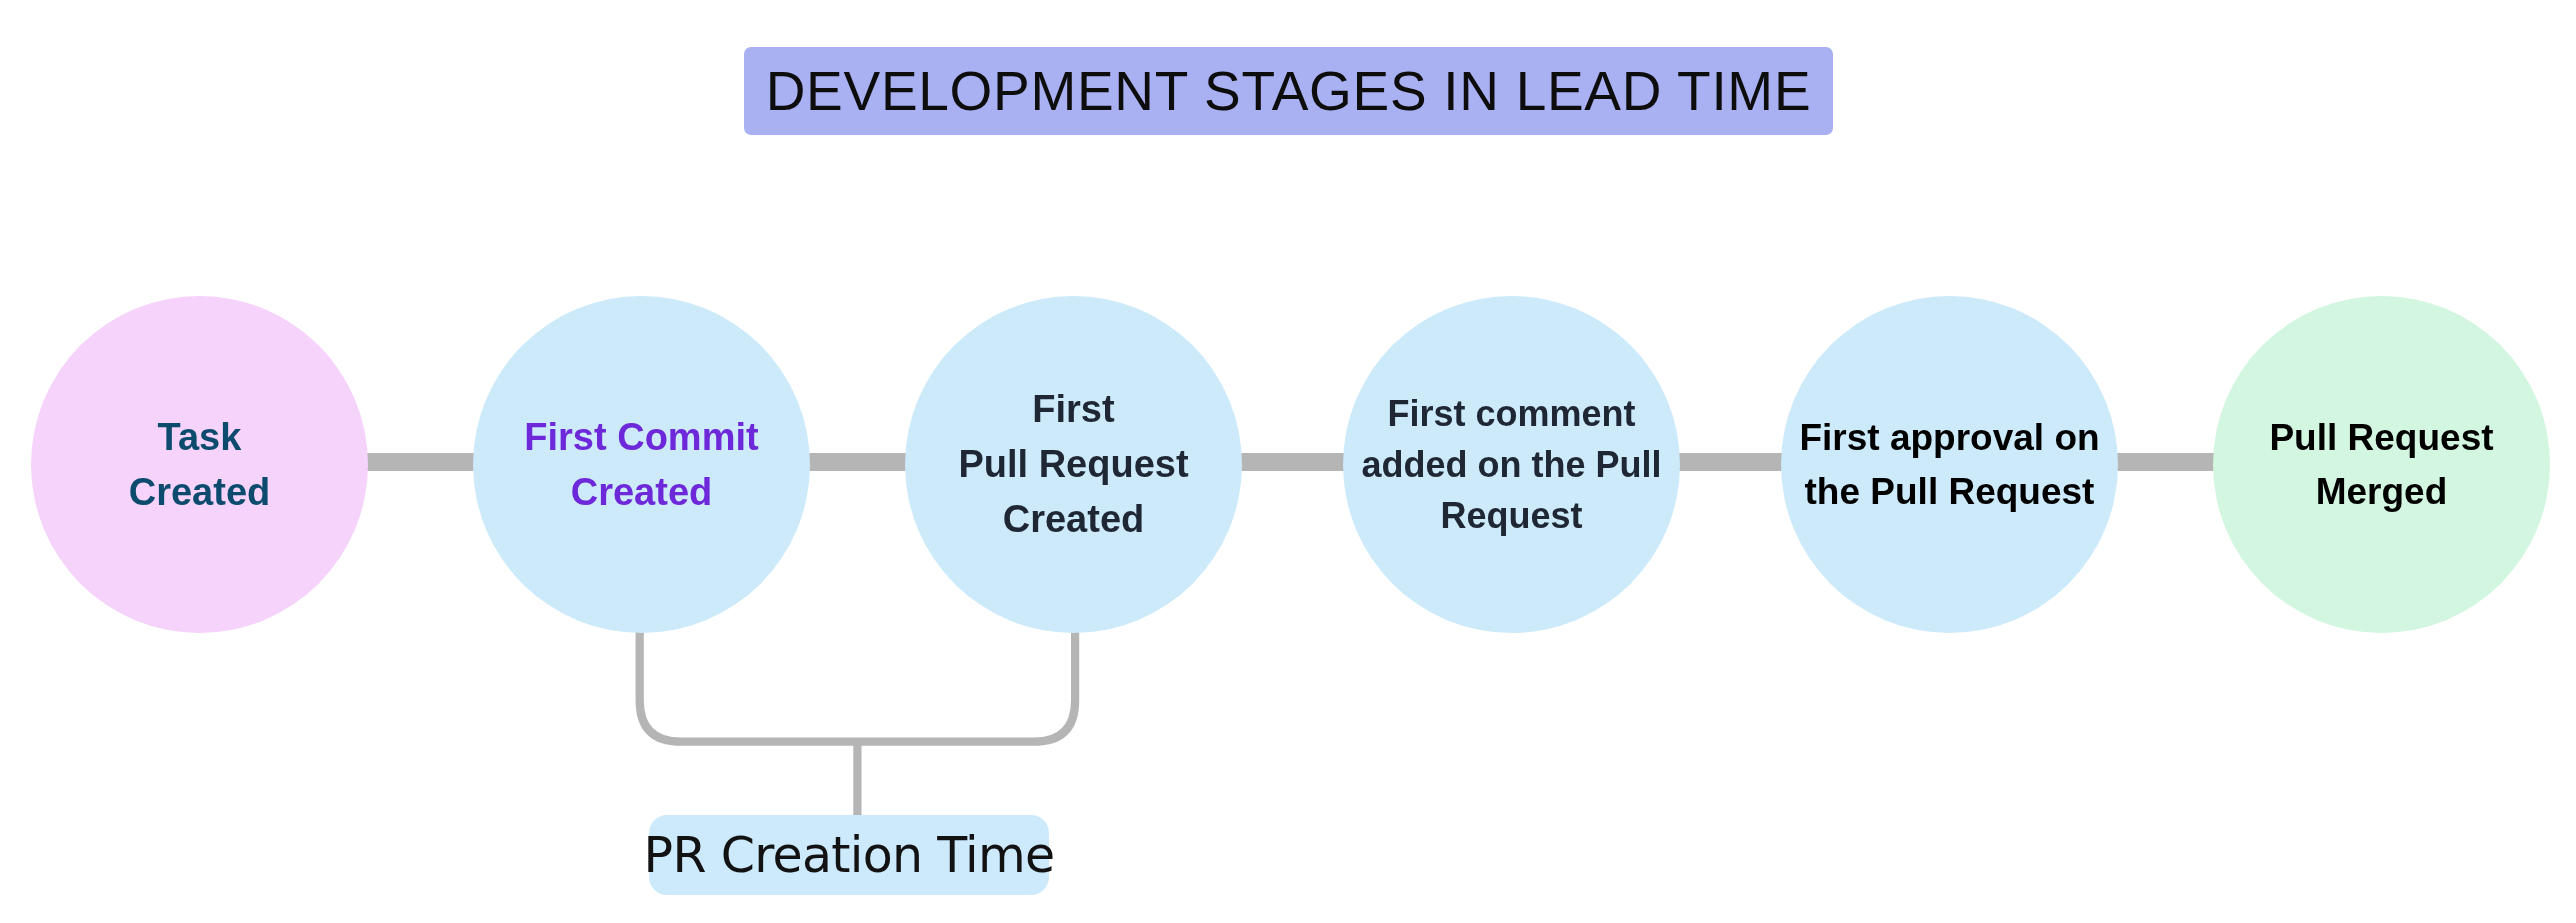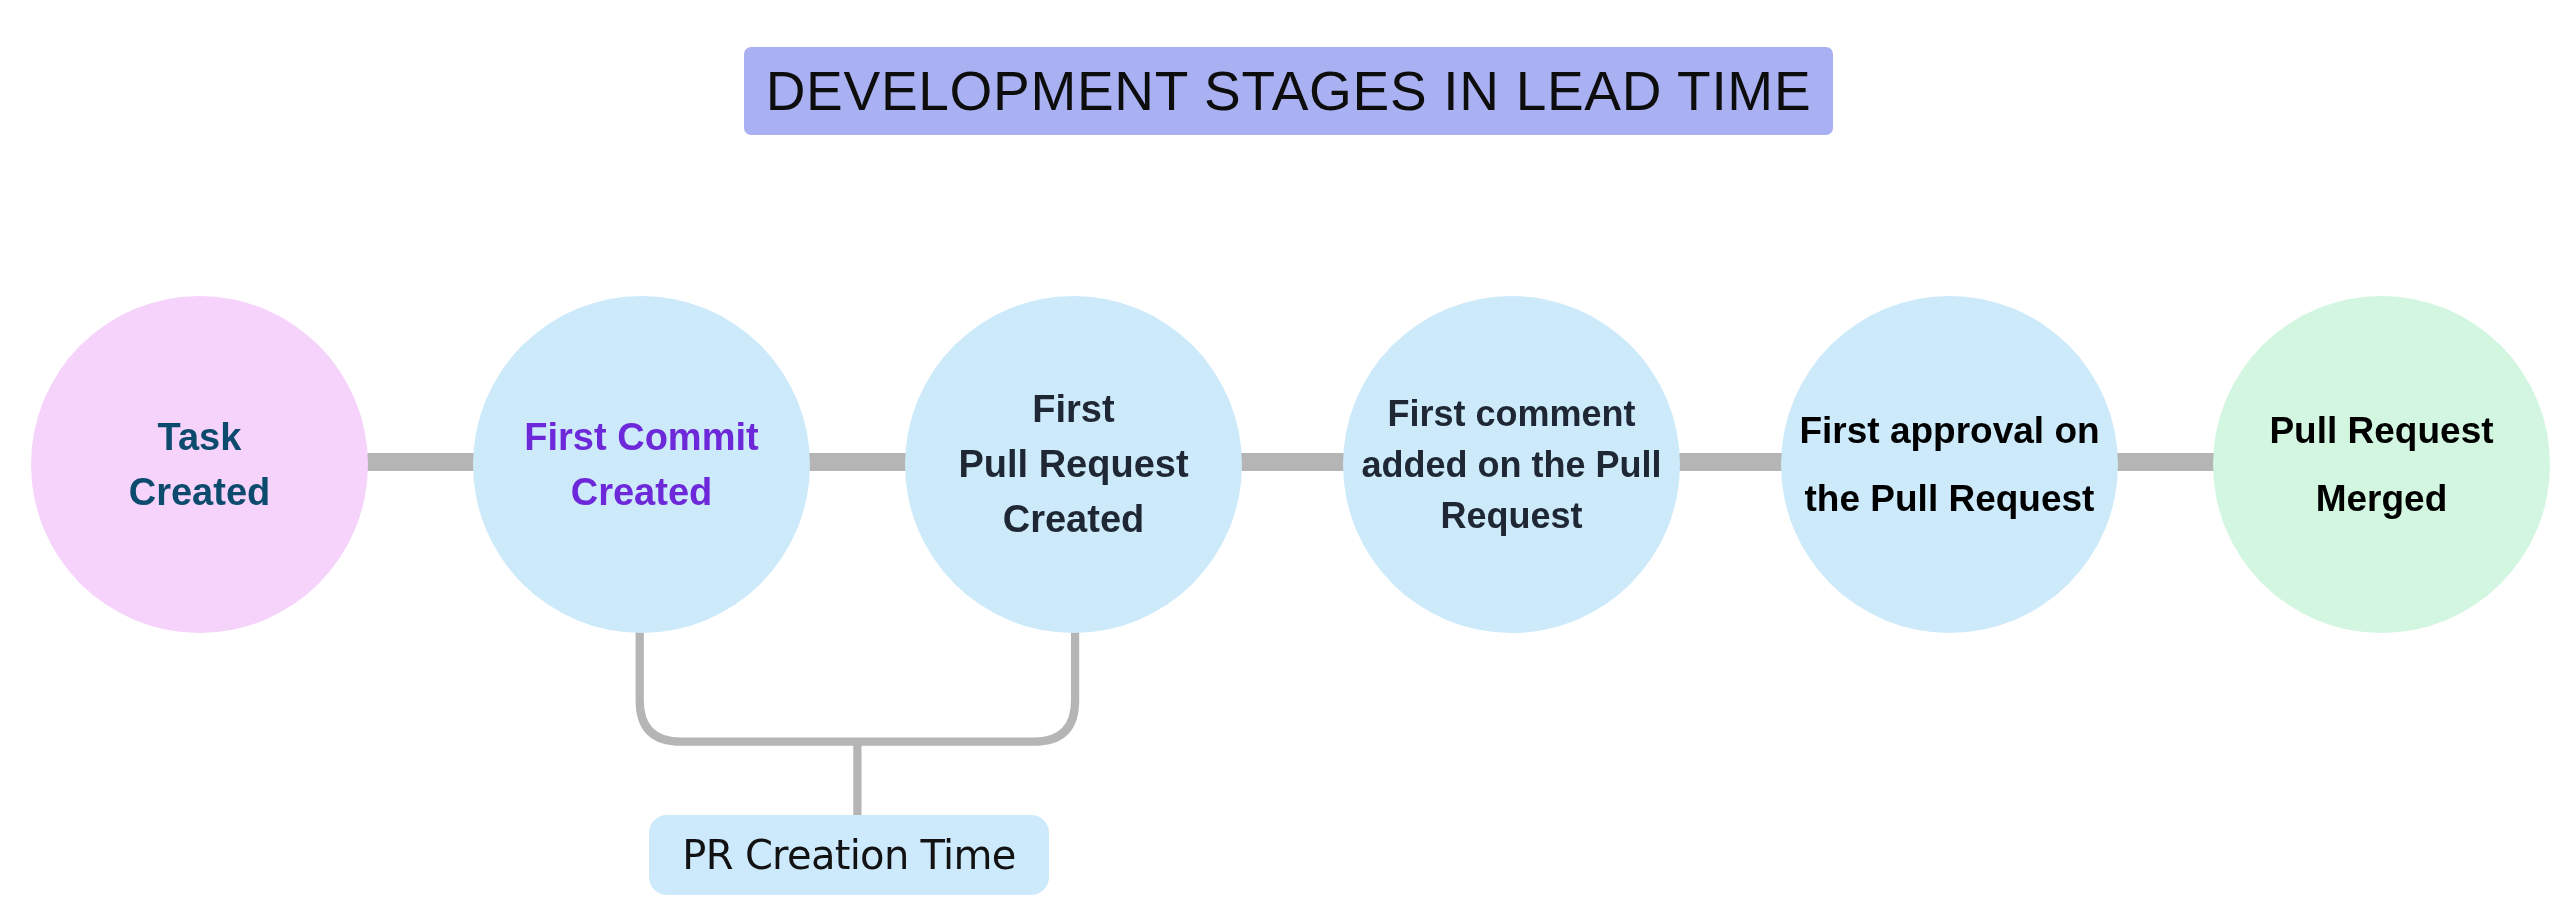--- a/index.html
+++ b/index.html
@@ -48,32 +48,32 @@
     font-weight:700; white-space:pre-line; width:337px;
   }
   .stage.s1 { left:31px; }
   .stage.s2 { left:473px; }
   .stage.s3 { left:905px;text-align:center; }
   .stage.s4 { left:1343px; }
   .stage.s5 { left:1781px; }
   .stage.s6 { left:2213px; }
   .stage.s1 .stage-label, .stage.s2 .stage-label, .stage.s3 .stage-label { font-size:38px; line-height:55px; }
   .stage.s4 .stage-label { font-size:36px; line-height:51px; }
-  .stage.s5 .stage-label, .stage.s6 .stage-label { font-size:37px; line-height:68px; }
+  .stage.s5 .stage-label, .stage.s6 .stage-label { font-size:37px; line-height:54px; }
 
   
   .annotation-box {
     position:absolute; left:649px; top:815px;
     width:400px; height:80px;
     border-radius:18px;
     display:flex; align-items:center; justify-content:center;
   }
   .annotation-text {
     font-family:"DejaVu Sans", sans-serif;
-    font-size:40px; font-weight:400; letter-spacing:-0.7px;
+    font-size:49px; font-weight:400; letter-spacing:-0.7px;
     color:#121212; white-space:nowrap;
   }
 </style>
 </head>
 <body>
 
 <div class="canvas">
 
   <div class="connector-line" style="background: rgb(181, 181, 181);"></div>
 

